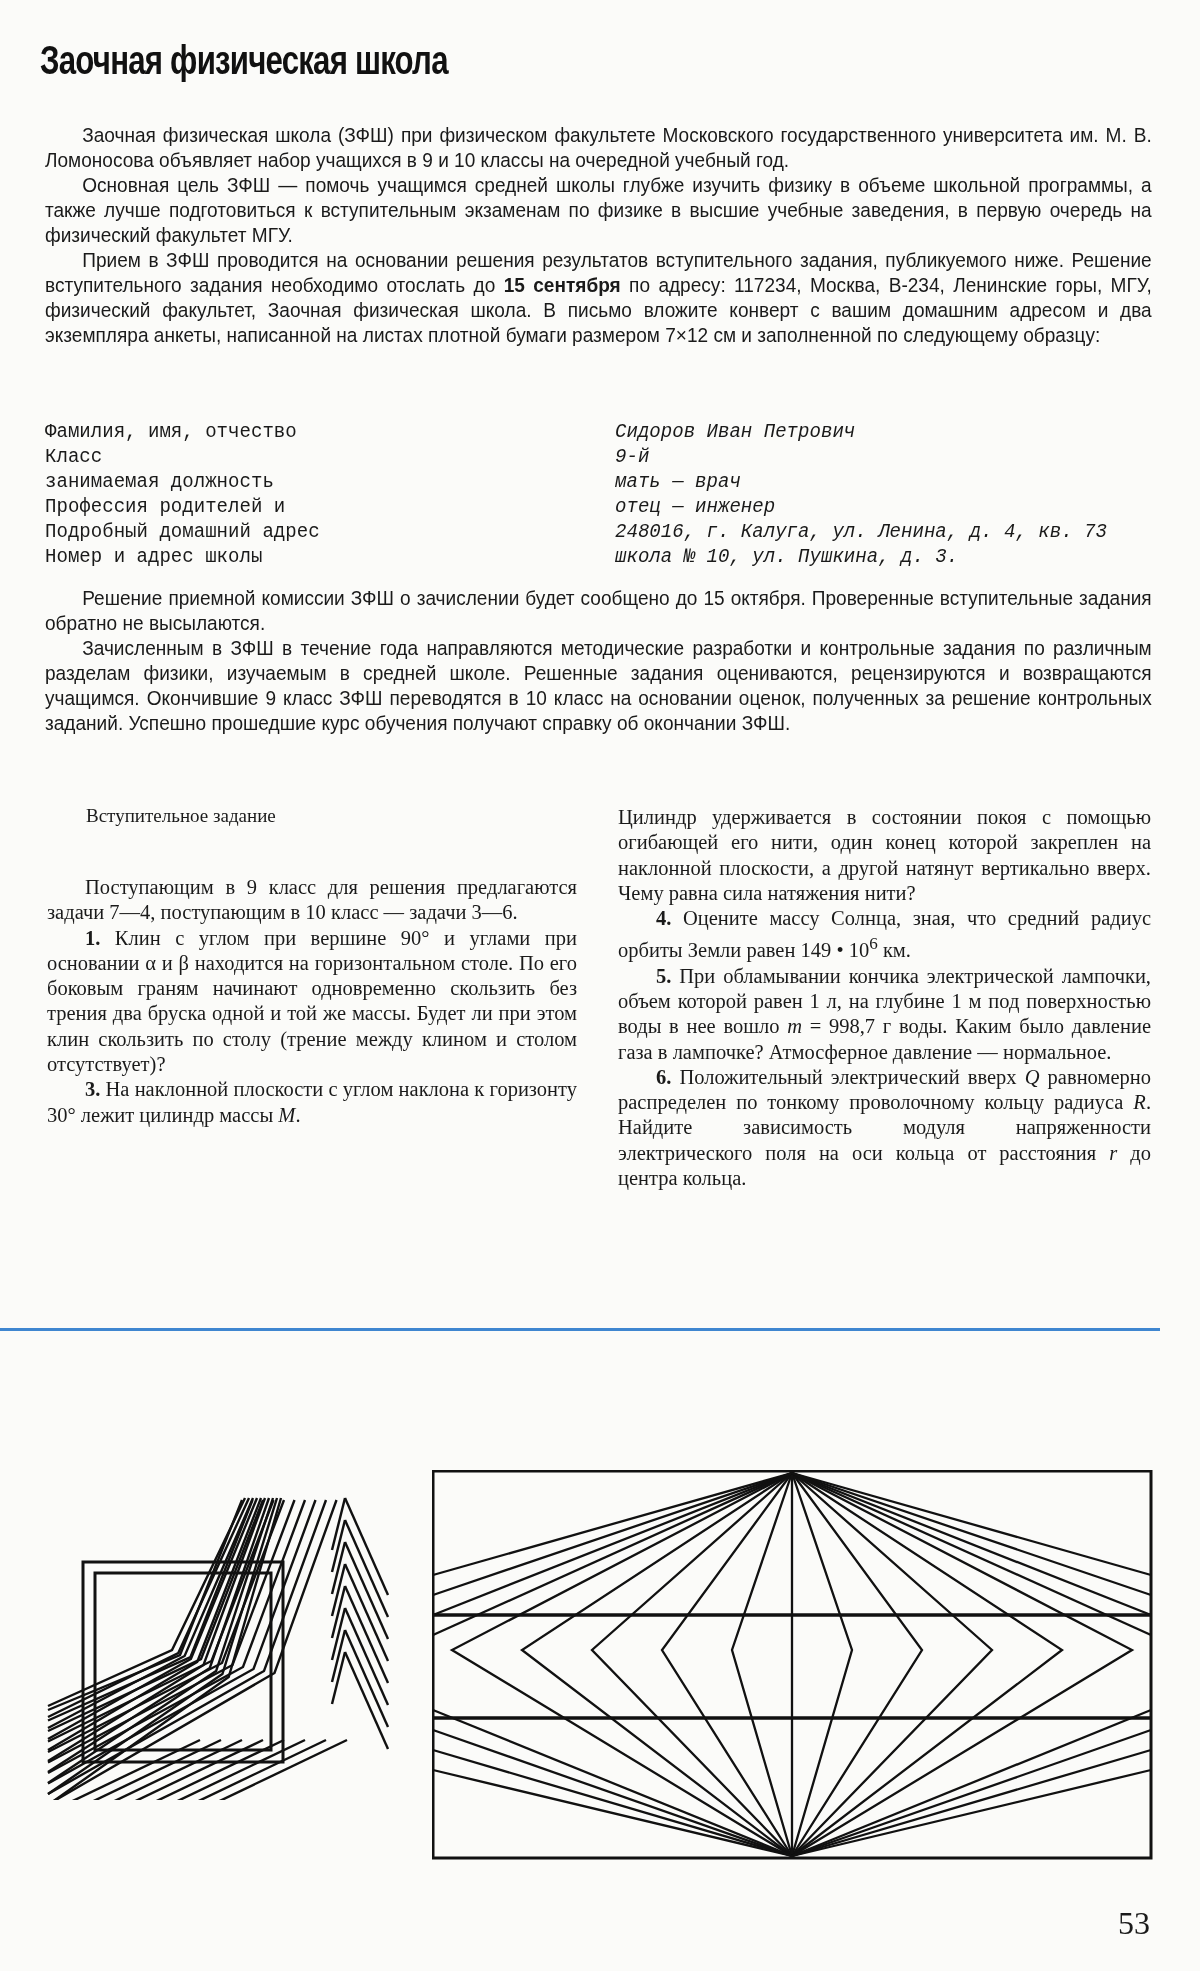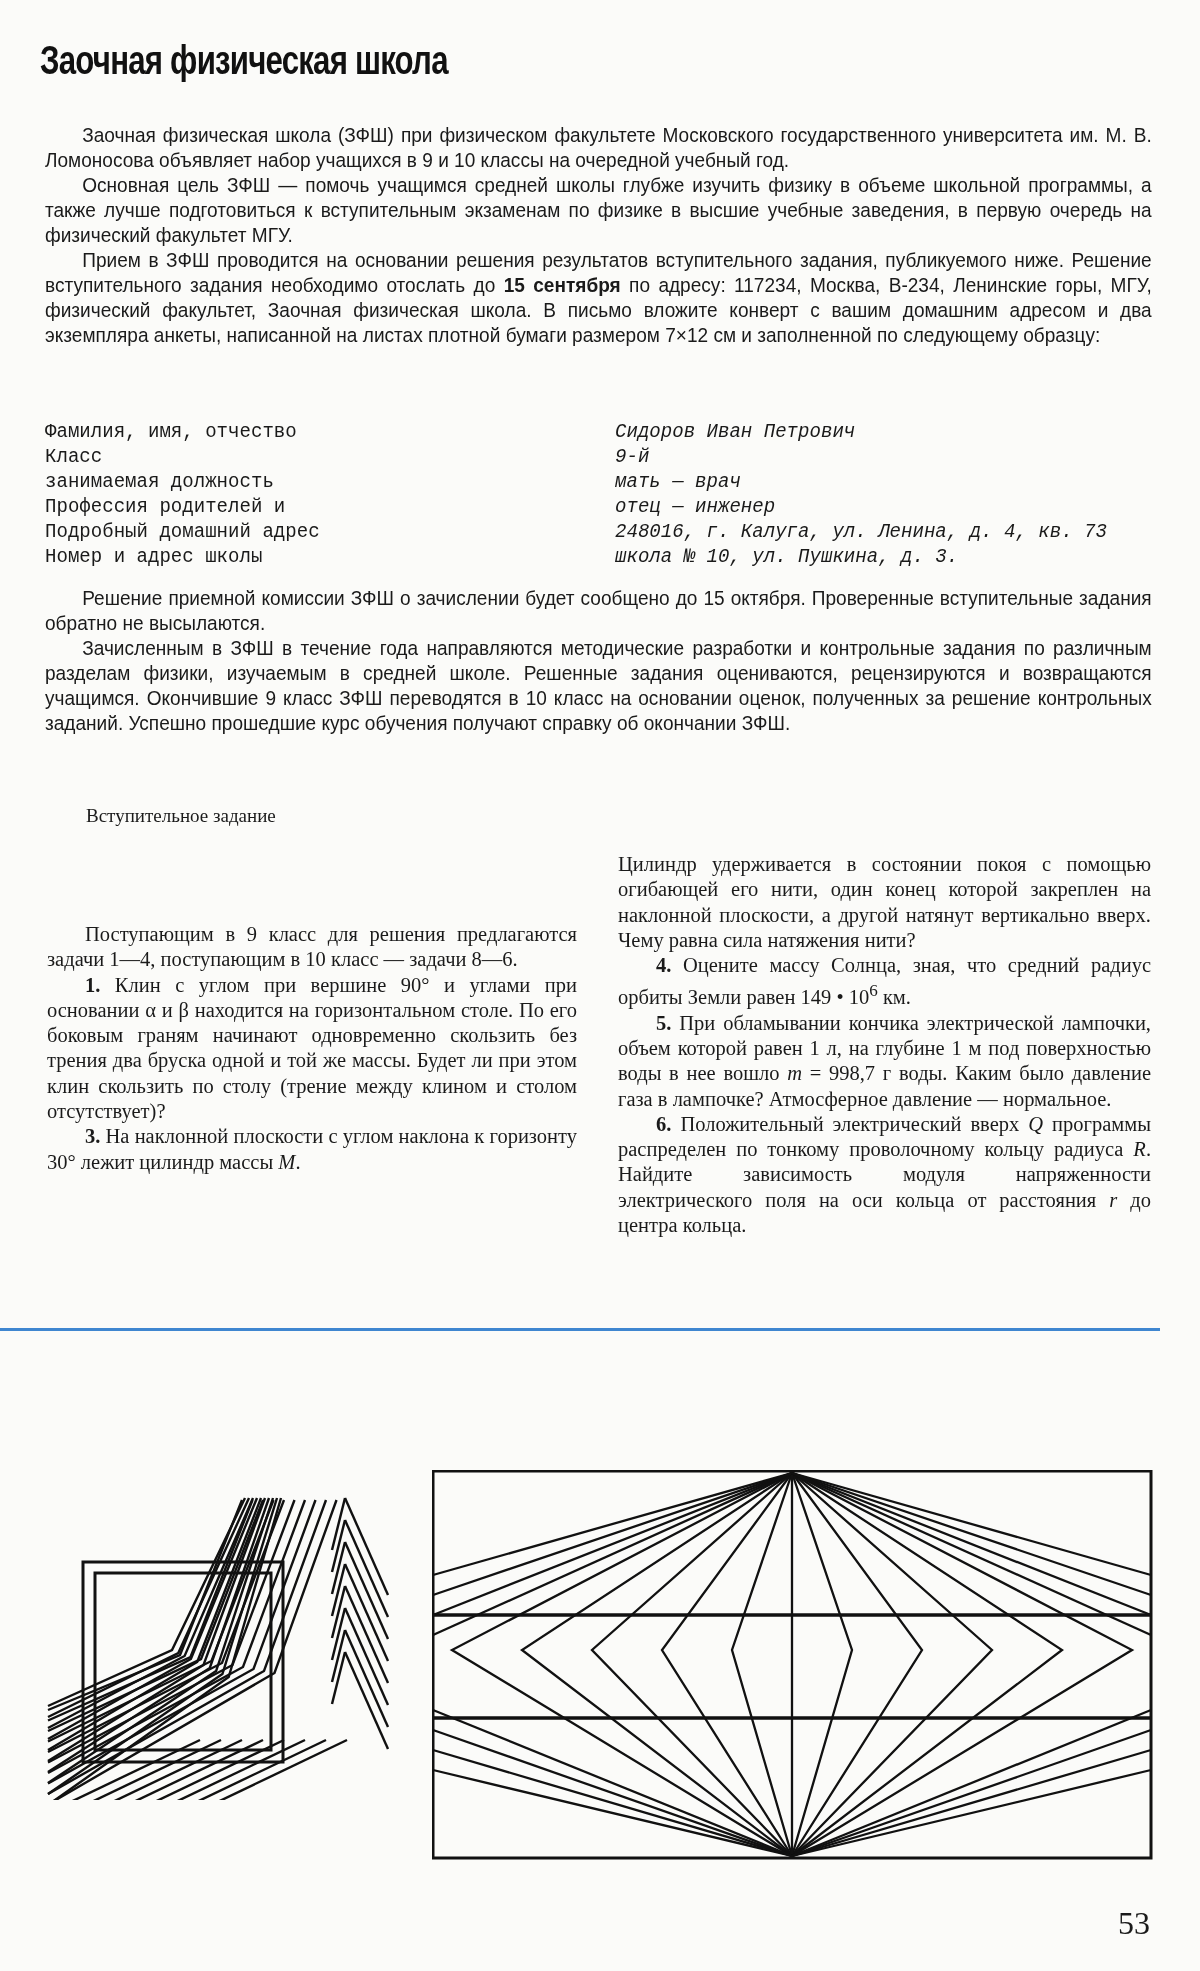--- a/index.html
+++ b/index.html
@@ -26,21 +26,20 @@
     position: absolute; left: 45px; top: 419px; width: 1110px;
     font-family: Liberation Mono, monospace; font-size: 20.5px; line-height: 25px;
   }
   .form-row { display: flex; }
   .form-label { width: 570px; transform: scaleX(0.93); transform-origin: left; white-space: nowrap; }
   .form-value { font-style: italic; white-space: nowrap; transform: scaleX(0.93); transform-origin: left; }
   #outro-block { top: 585px; width: 1190px; }
   .col {
     position: absolute; font-size: 20.5px; line-height: 25.3px; text-align: justify;
     font-family: "Liberation Serif", serif;
-    margin-top: 47px;
   }
   .col p { margin: 0; text-indent: 38px; text-align: justify; }
   .col .first { text-indent: 0; }
   #col-left { left: 47px; top: 875px; width: 530px; }
   #col-right { left: 618px; top: 805px; width: 533px; }
   .section-heading {
     position: absolute; left: 86px; top: 805px; margin: 0;
     font-family: "Liberation Serif", serif; font-weight: normal; font-size: 19px;
   }
   .num { font-weight: bold; }
@@ -94,30 +93,30 @@
 </div>
 
 <div class="intro" id="outro-block">
   <p>Решение приемной комиссии ЗФШ о зачислении будет сообщено до 15 октября. Проверенные вступительные задания обратно не высылаются.</p>
   <p>Зачисленным в ЗФШ в течение года направляются методические разработки и контрольные задания по различным разделам физики, изучаемым в средней школе. Решенные задания оцениваются, рецензируются и возвращаются учащимся. Окончившие 9 класс ЗФШ переводятся в 10 класс на основании оценок, полученных за решение контрольных заданий. Успешно прошедшие курс обучения получают справку об окончании ЗФШ.</p>
 </div>
 
 <h2 class="section-heading">Вступительное задание</h2>
 
 <div class="col" id="col-left">
-  <p>Поступающим в 9 класс для решения предлагаются задачи 1—4, поступающим в 10 класс — задачи 8—6.</p>
+  <p>Поступающим в 9 класс для решения предлагаются задачи 7—4, поступающим в 10 класс — задачи 3—6.</p>
   <p><span class="num">1.</span> <span>Клин с углом при вершине 90° и углами при основании α и β находится на горизонтальном столе. По его боковым граням начинают одновременно скользить без трения два бруска одной и той же массы. Будет ли при этом клин скользить по столу (трение между клином и столом отсутствует)?</span></p>
   <p><span class="num">3.</span> <span>На наклонной плоскости с углом наклона к горизонту 30° лежит цилиндр массы </span><span class="var">M</span><span>.</span></p>
 </div>
 
 <div class="col" id="col-right">
   <p class="first">Цилиндр удерживается в состоянии покоя с помощью огибающей его нити, один конец которой закреплен на наклонной плоскости, а другой натянут вертикально вверх. Чему равна сила натяжения нити?</p>
   <p><span class="num">4.</span> <span>Оцените массу Солнца, зная, что средний радиус орбиты Земли равен 149 • 10</span><sup>6</sup><span> км.</span></p>
   <p><span class="num">5.</span> <span>При обламывании кончика электрической лампочки, объем которой равен 1 л, на глубине 1 м под поверхностью воды в нее вошло </span><span class="var">m</span><span> = 998,7 г воды. Каким было давление газа в лампочке? Атмосферное давление — нормальное.</span></p>
-  <p><span class="num">6.</span> <span>Положительный электрический вверх </span><span class="var">Q</span><span> программы распределен по тонкому проволочному кольцу радиуса </span><span class="var">R</span><span>. Найдите зависимость модуля напряженности электрического поля на оси кольца от расстояния </span><span class="var">r</span><span> до центра кольца.</span></p>
+  <p><span class="num">6.</span> <span>Положительный электрический вверх </span><span class="var">Q</span><span> равномерно распределен по тонкому проволочному кольцу радиуса </span><span class="var">R</span><span>. Найдите зависимость модуля напряженности электрического поля на оси кольца от расстояния </span><span class="var">r</span><span> до центра кольца.</span></p>
 </div>
 
 <div class="divider"></div>
 
 <svg class="fig" id="fig-left" style="left:0; top:1400px;" width="420" height="400" viewBox="0 0 420 400">
   <g id="left-lines" stroke="#111" stroke-width="2.4" fill="none">
       <polyline points="48,306 172,250 245,98 245,98"></polyline>
       <polyline points="48,317 178.3,253 249,98 249,98"></polyline>
       <polyline points="48,328 184.6,256 253,98 253,98"></polyline>
       <polyline points="48,339 190.9,259 257,98 257,98"></polyline>

